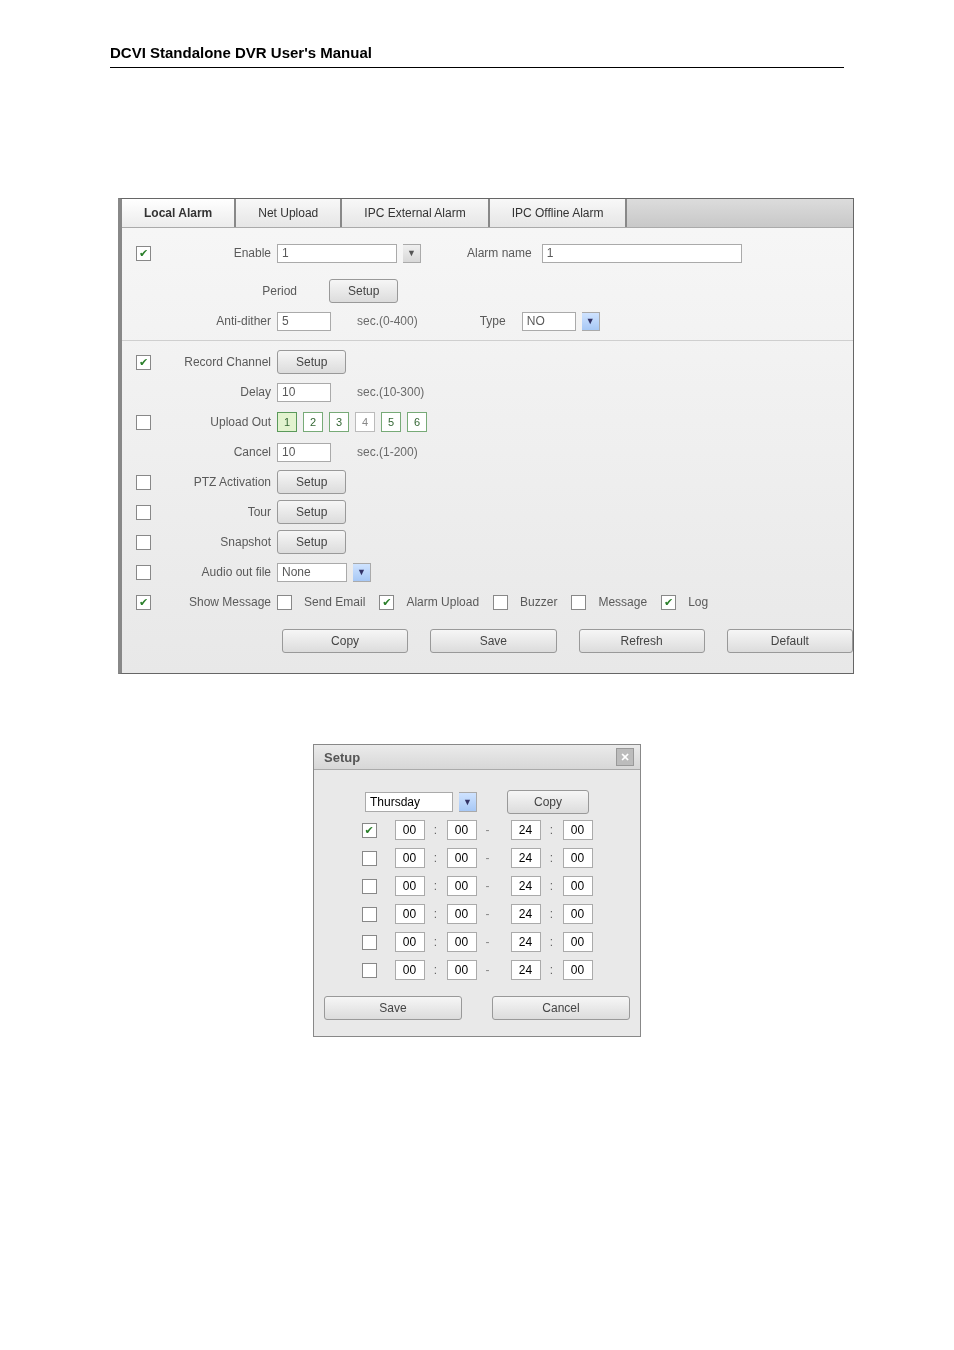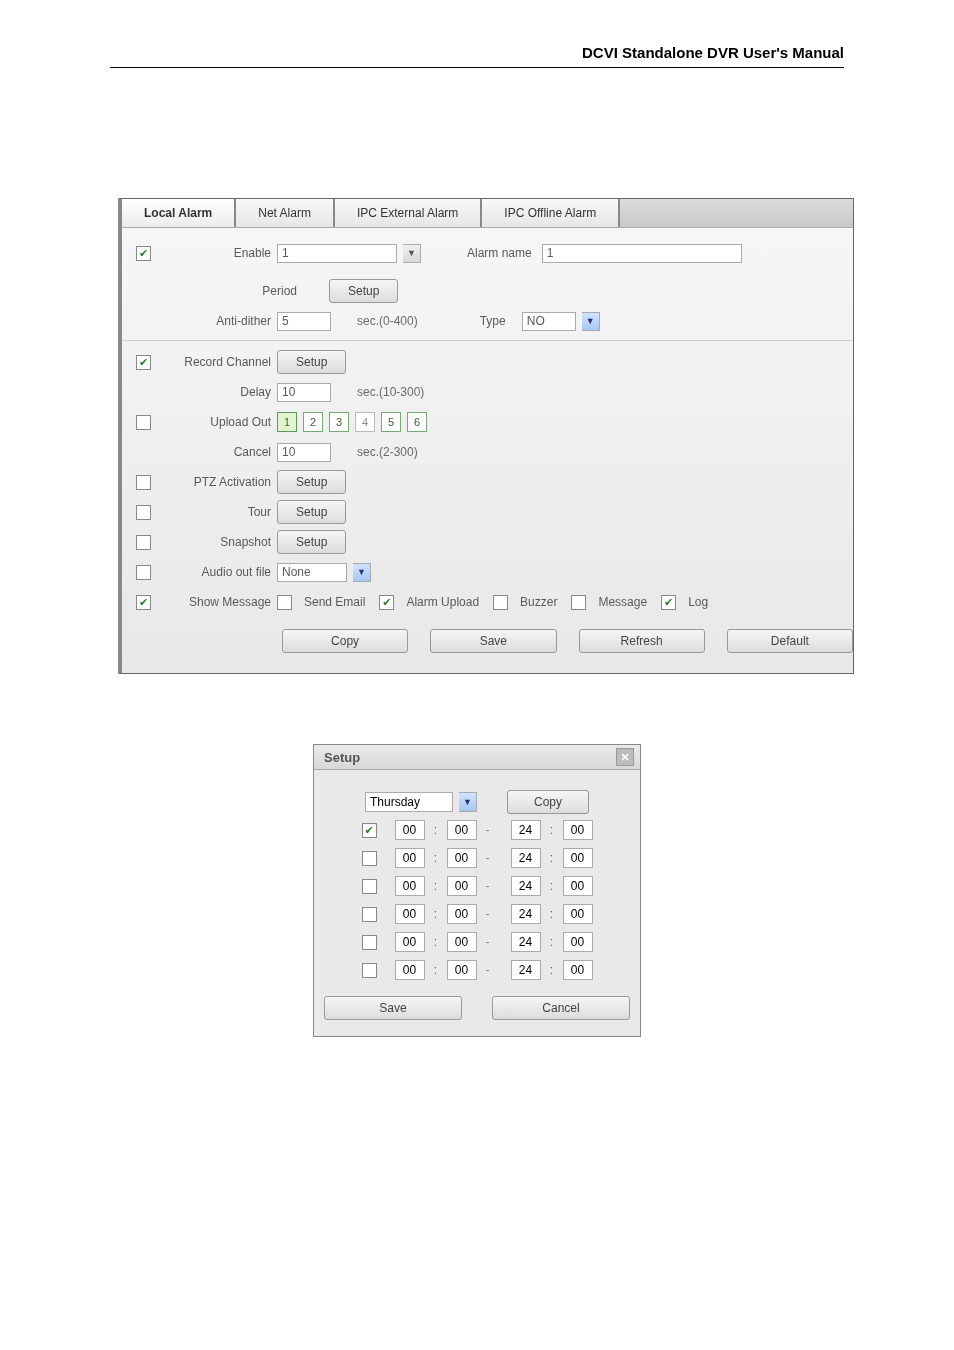--- a/index.html
+++ b/index.html
@@ -9,21 +9,20 @@
     font-family: Arial, sans-serif;
     font-size: 12px;
     width: 954px;
   }
   .page-header {
     font-size: 15px;
     font-weight: bold;
     color: #000;
     padding: 44px 0 6px 0;
     margin: 0 110px 0 0;
-    text-align: right;
     border-bottom: 1.5px solid #000;
     margin-left: 110px;
   }
   .figure-wrap {
     margin: 130px 100px 0 118px;
     border: 1px solid #666;
     border-left: 4px solid #888;
     background: linear-gradient(to bottom, #f7f7f7, #e8e8e8);
     text-align: right;
   }
@@ -169,21 +168,21 @@
   .mbtnrow { display:flex; justify-content:center; gap:30px; margin-top:12px;}
 </style>
 </head>
 <body>
 
 <div class="page-header">DCVI Standalone DVR User's Manual</div>
 
 <div class="figure-wrap">
   <div class="tabs">
     <div class="tab active">Local Alarm</div>
-    <div class="tab">Net Alarm</div>
+    <div class="tab">Net Upload</div>
     <div class="tab">IPC External Alarm</div>
     <div class="tab">IPC Offline Alarm</div>
     <div class="tab"></div>
   </div>
 
   <div class="form">
 
     <div class="row">
       <span class="chk">✔</span>
       <span class="label">Enable</span>
@@ -232,21 +231,21 @@
       <span class="num-box">3</span>
       <span class="num-box grey">4</span>
       <span class="num-box">5</span>
       <span class="num-box">6</span>
     </div>
 
     <div class="row">
       <span class="chk indent"></span>
       <span class="label">Cancel</span>
       <span class="input-text w54">10</span>
-      <span class="unit">sec.(2-300)</span>
+      <span class="unit">sec.(1-200)</span>
     </div>
 
     <div class="row">
       <span class="chk"></span>
       <span class="label">PTZ Activation</span>
       <span class="btn">Setup</span>
     </div>
 
     <div class="row">
       <span class="chk"></span>

